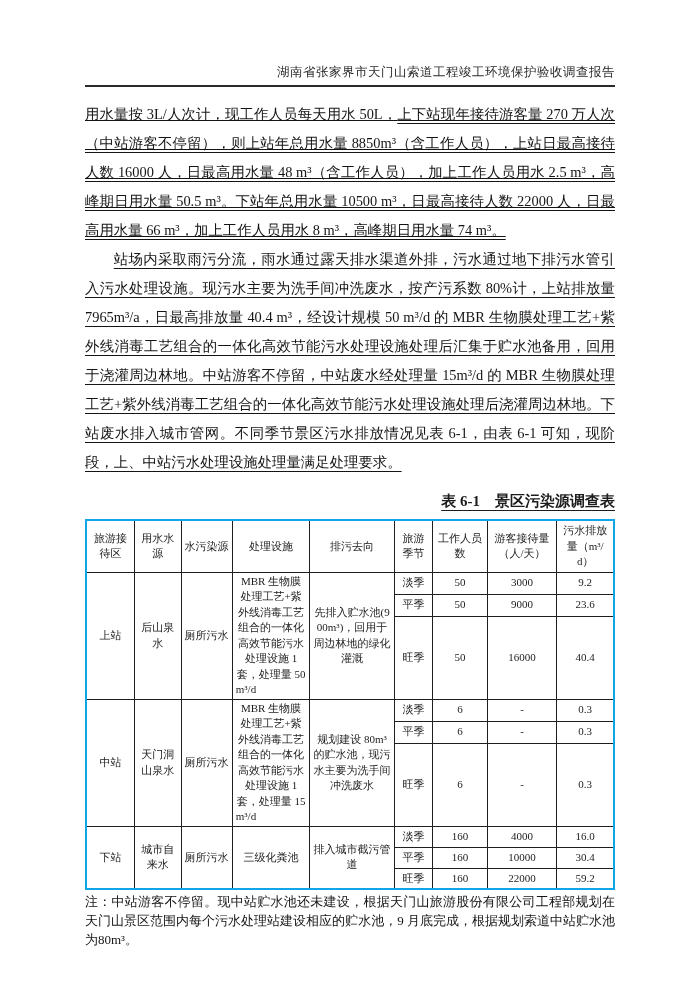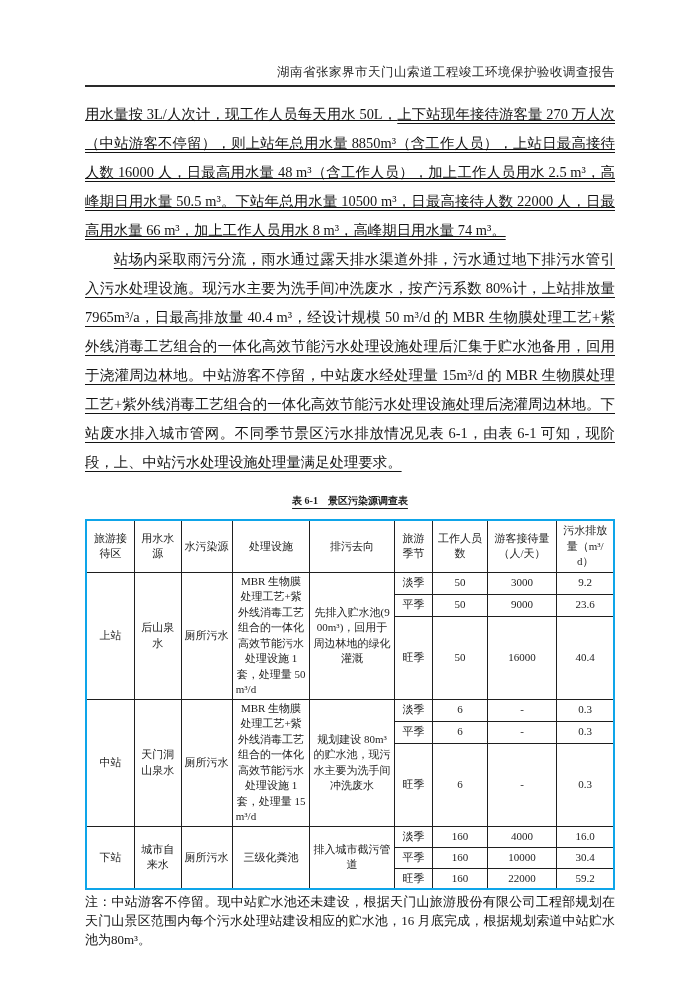--- a/index.html
+++ b/index.html
@@ -32,23 +32,23 @@
   }
   .body-p.first{margin-top:13px;text-decoration:underline;}
   .body-p.indent{text-indent:2em;}
   .u{
     text-decoration:underline;
     text-decoration-thickness:1px;
     text-underline-offset:4px;
   }
   .tbl-title{
     margin-top:13px;
-    text-align:center;
+    text-align:right;
     font-weight:bold;
-    font-size:10px;
+    font-size:15px;
     line-height:22px;
   }
   table.survey{
     width:100%;
     margin-top:7px;
     border-collapse:collapse;
     border:2px solid #0ea5e9;
     font-size:11px;
     line-height:15.5px;
     table-layout:fixed;
@@ -196,16 +196,16 @@
       </tr>
       <tr class="season-sm-dn">
         <td>旺季</td>
         <td>160</td>
         <td>22000</td>
         <td>59.2</td>
       </tr>
     </tbody>
   </table>
 
-  <p class="note">注：中站游客不停留。现中站贮水池还未建设，根据天门山旅游股份有限公司工程部规划在天门山景区范围内每个污水处理站建设相应的贮水池，16 月底完成，根据规划索道中站贮水池为80m³。</p>
+  <p class="note">注：中站游客不停留。现中站贮水池还未建设，根据天门山旅游股份有限公司工程部规划在天门山景区范围内每个污水处理站建设相应的贮水池，9 月底完成，根据规划索道中站贮水池为80m³。</p>
 
 
 </div>
 
 </body></html>

